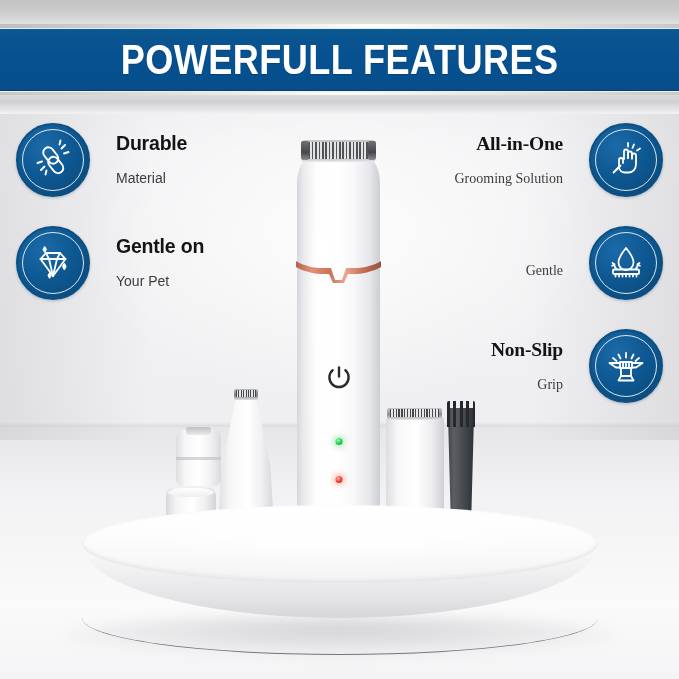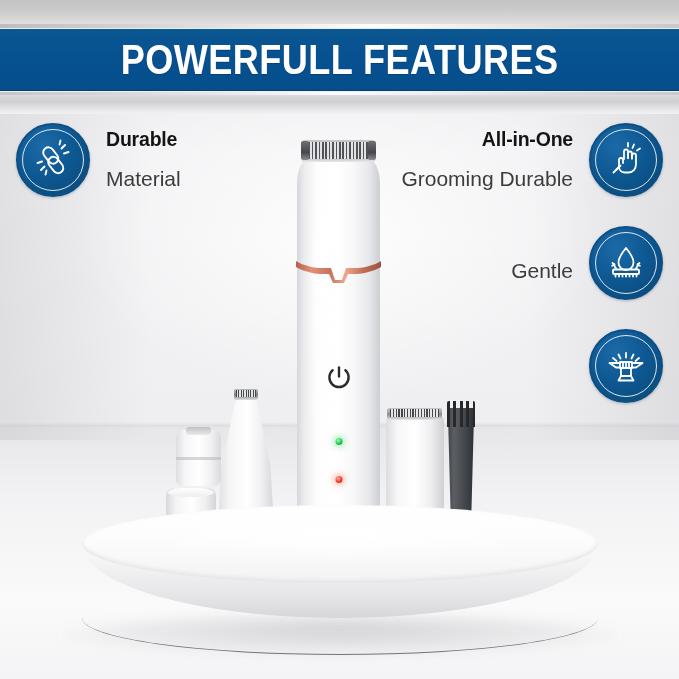--- a/index.html
+++ b/index.html
@@ -110,26 +110,26 @@
     position: absolute;
     top: 0;
     width: 240px;
     display: flex;
     flex-direction: column;
     justify-content: flex-start;
     gap: 27px;
     pointer-events: auto;
   }
   .feature-col.left  { left: 16px; }
-  .feature-col.right { right: 16px; }
+  .feature-col.right { right: 16px; font-family: Liberation Serif, serif; }
 
   .feature {
     display: flex;
     align-items: center;
-    gap: 16px;
+    gap: 26px;
     height: 76px;
   }
   .feature-col.right .feature { flex-direction: row-reverse; }
 
   .feature-badge {
     flex: 0 0 auto;
     width: 74px;
     height: 74px;
     border-radius: 50%;
     background: radial-gradient(circle at 36% 30%, #1b6aa8 0%, #0d5791 48%, #094874 100%);
@@ -159,21 +159,21 @@
   .feature-text { line-height: 1.12; }
   .feature-col.right .feature-text { text-align: right; }
   .feature-title {
     font-size: 19.5px;
     font-weight: 700;
     color: #141414;
     letter-spacing: -0.2px;
     white-space: nowrap;
   }
   .feature-sub {
-    font-size: 21px;
+    font-size: 14px;
     font-weight: 400;
     color: #3c3c3c;
     margin-top: 16px;
     white-space: nowrap;
   }
 
   
   .scene {
     position: absolute;
     left: 0; right: 0; top: 120px; bottom: 0;
@@ -530,20 +530,37 @@
             <path d="M10 22.5 L5.5 24"></path>
             <path d="M14.5 31.5 L13.5 35.5"></path>
           </svg>
         </div>
         <div class="feature-text">
           <div class="feature-title">Durable</div>
           <div class="feature-sub">Material</div>
         </div>
       </div>
 
+      <div class="feature">
+        <div class="feature-badge">
+          <svg viewBox="0 0 42 42" xmlns="http://www.w3.org/2000/svg" fill="none" stroke="#ffffff" stroke-width="1.8" stroke-linecap="round" stroke-linejoin="round">
+            <path d="M8.5 17 L14 11 L28 11 L33.5 17 L21 34 Z"></path>
+            <path d="M8.5 17 L33.5 17"></path>
+            <path d="M14 11 L17 17 L21 34"></path>
+            <path d="M28 11 L25 17 L21 34"></path>
+            <path d="M11.5 7.5 L12.7 5.3 L13.9 7.5 L12.7 9.7 Z" fill="#ffffff"></path>
+            <path d="M31 24.5 L32.3 22 L33.6 24.5 L32.3 27 Z" fill="#ffffff"></path>
+            <path d="M16.5 33.5 L17.6 31.4 L18.7 33.5 L17.6 35.6 Z" fill="#ffffff"></path>
+          </svg>
+        </div>
+        <div class="feature-text">
+          <div class="feature-title">Gentle on</div>
+          <div class="feature-sub">Your Pet</div>
+        </div>
+      </div>
 
     </div>
 
     <div class="feature-col right">
 
       <div class="feature">
         <div class="feature-badge">
           <svg viewBox="0 0 42 42" xmlns="http://www.w3.org/2000/svg" fill="none" stroke="#ffffff" stroke-width="1.8" stroke-linecap="round" stroke-linejoin="round">
             <path d="M19 20 L19 12.5 A2 2 0 0 1 23 12.5 L23 19"></path>
             <path d="M23 19 L23 14.5 A2 2 0 0 1 27 14.5 L27 19.5"></path>
@@ -553,21 +570,21 @@
                      A2 2 0 0 1 18 21 L18 24"></path>
             <path d="M11 31 L15.5 26.5"></path>
             <path d="M8.5 33.5 L14 28"></path>
             <path d="M27.5 9 L29 5.5"></path>
             <path d="M32 11.5 L35 9.5"></path>
             <path d="M23 7.5 L23 4"></path>
           </svg>
         </div>
         <div class="feature-text">
           <div class="feature-title">All-in-One</div>
-          <div class="feature-sub">Grooming Durable</div>
+          <div class="feature-sub">Grooming Solution</div>
         </div>
       </div>
 
       <div class="feature">
         <div class="feature-badge">
           <svg viewBox="0 0 42 42" xmlns="http://www.w3.org/2000/svg" fill="none" stroke="#ffffff" stroke-width="1.8" stroke-linecap="round" stroke-linejoin="round">
             <path d="M21 6 C21 6 13.5 15 13.5 20.5 A7.5 7.5 0 0 0 28.5 20.5 C28.5 15 21 6 21 6 Z"></path>
             <path d="M9 22 C9.5 25 11 26.5 11 26.5"></path>
             <path d="M33 22 C32.5 25 31 26.5 31 26.5"></path>
             <path d="M7.5 21 L9.5 22.5 L7.2 23.8"></path>
@@ -598,16 +615,20 @@
             <path d="M27 18 L37.5 18 L31 22.5 L27 22.5"></path>
             <path d="M16 23 L16 31 L26 31 L26 23"></path>
             <path d="M16 31 L13.5 35.5 L28.5 35.5 L26 31"></path>
             <path d="M21 12.5 L21 8"></path>
             <path d="M15.5 13.5 L13.5 9.5"></path>
             <path d="M26.5 13.5 L28.5 9.5"></path>
             <path d="M11.5 16 L8 13"></path>
             <path d="M30.5 16 L34 13"></path>
           </svg>
         </div>
+        <div class="feature-text">
+          <div class="feature-title">Non-Slip</div>
+          <div class="feature-sub">Grip</div>
+        </div>
       </div>
     </div>
   </div>
 </div>
 
 </body></html>

